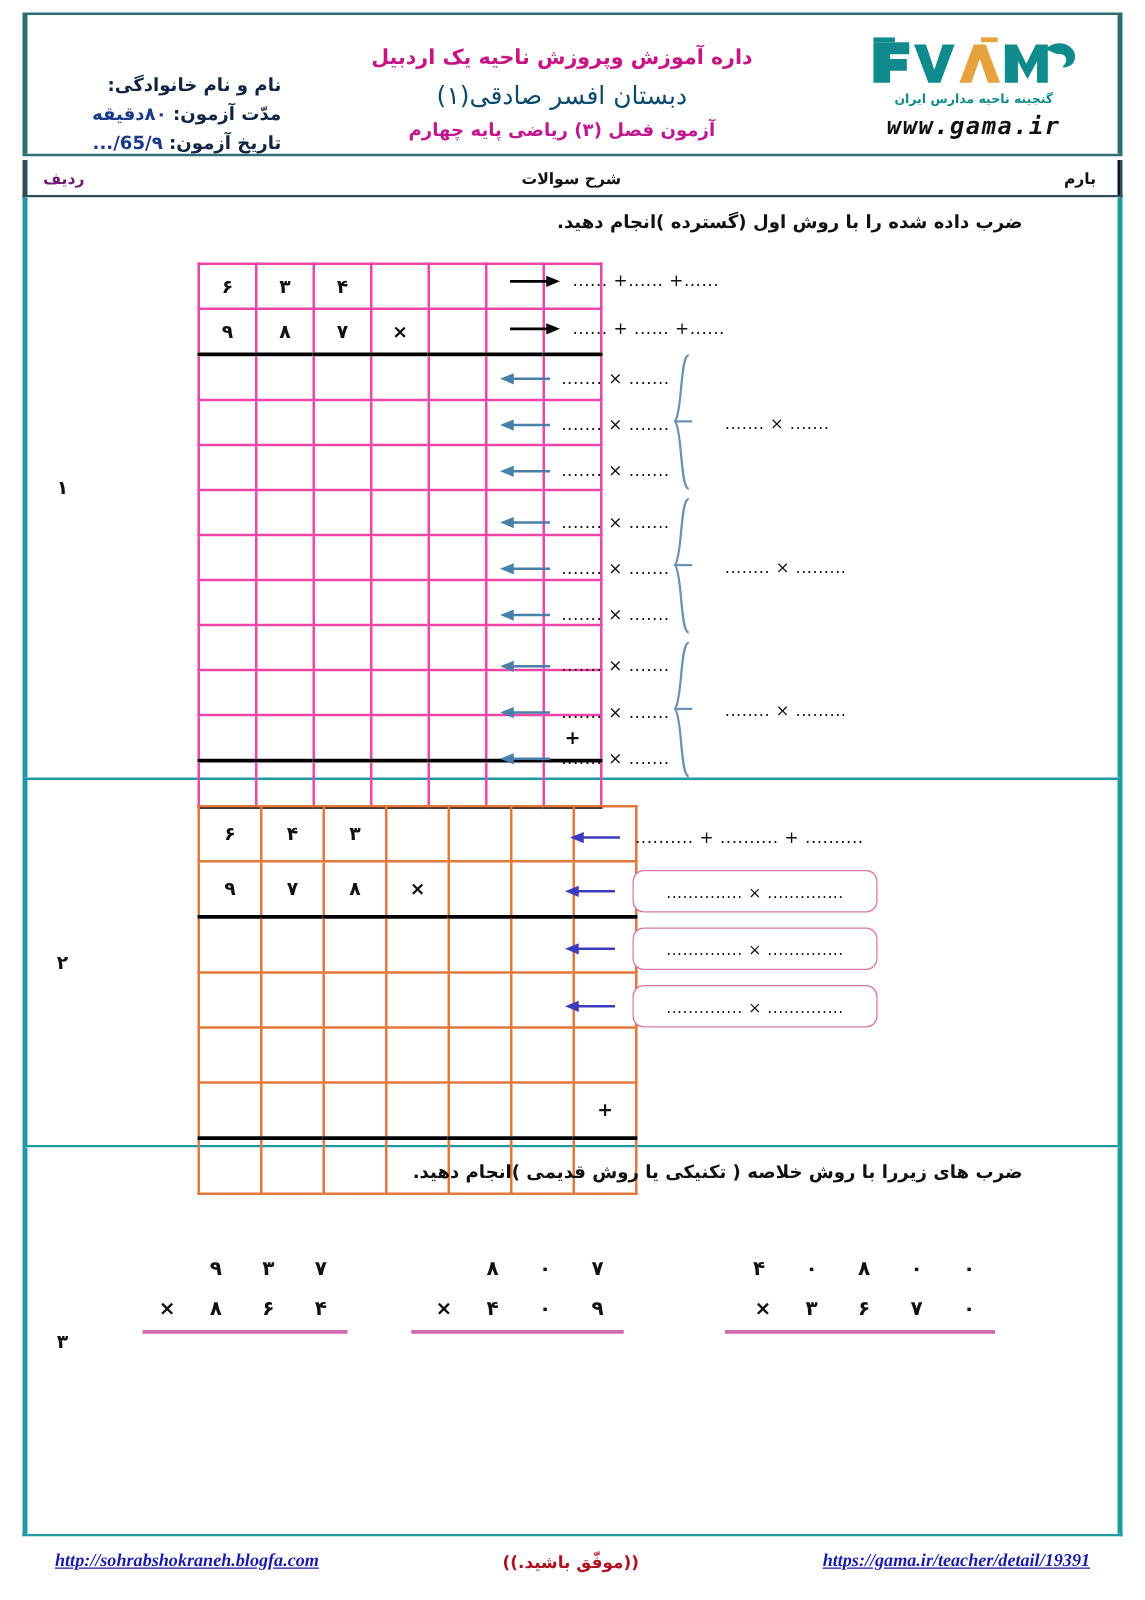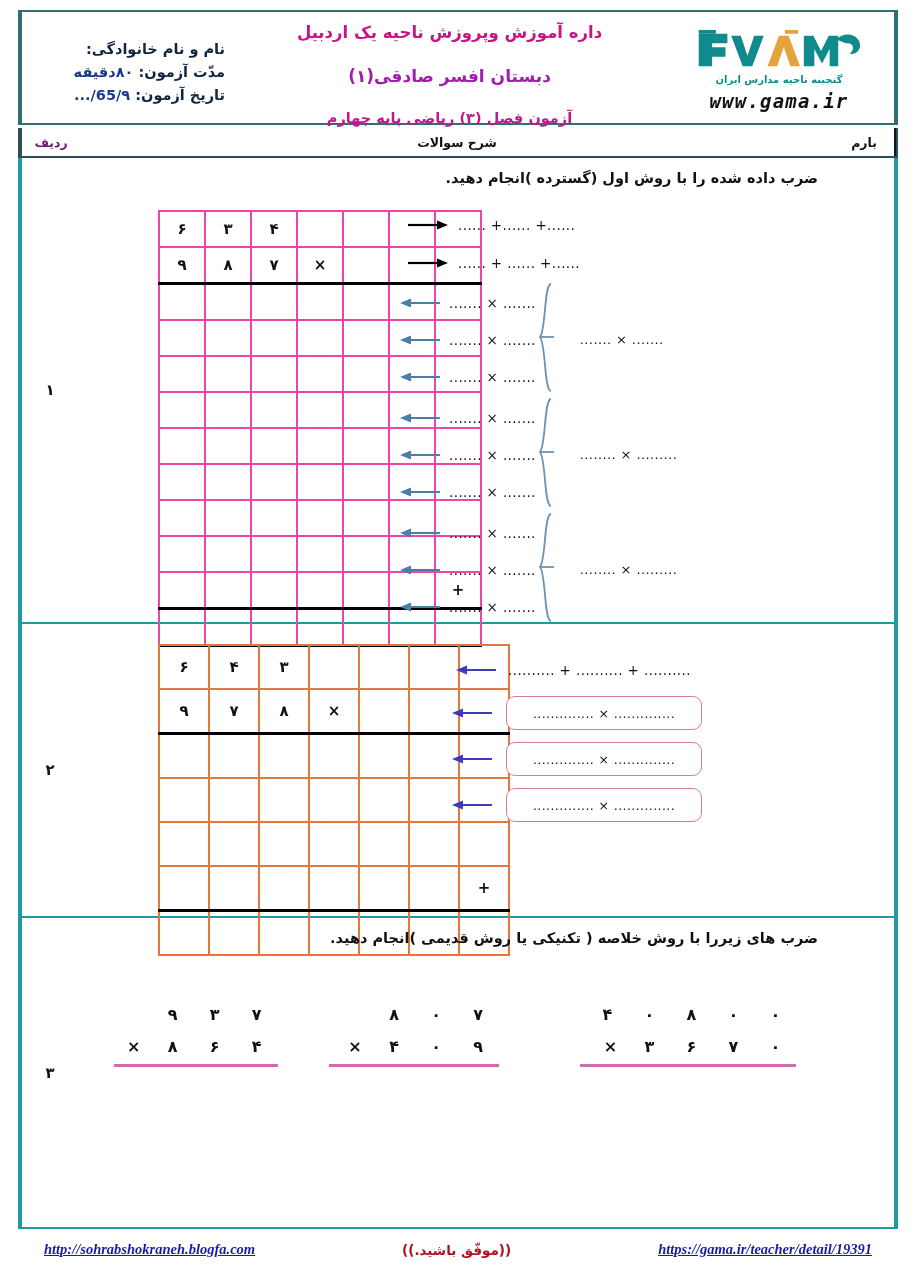--- a/index.html
+++ b/index.html
@@ -38,52 +38,52 @@
     box-sizing: border-box;
     background: #fff;
   }
   .hdr-right {
     width: 215px;
     border-left: 2px solid #2e6f74;
     box-sizing: border-box;
     padding: 8px 10px 0 6px;
     display: flex;
     flex-direction: column;
-    justify-content: center;
+    justify-content: flex-end;
     gap: 7px;
   }
   .hdr-line {
     font-size: 14.5px;
     font-weight: bold;
     color: #10253f;
     text-align: right;
     white-space: nowrap;
     letter-spacing: -0.2px;
   }
   .hdr-line .val { color: #1b3a8c; }
 
   .hdr-center {
     flex: 1;
     display: flex;
     flex-direction: column;
     align-items: center;
     justify-content: center;
-    gap: 24px;
+    gap: 9px;
     padding-top: 14px;
   }
   .hdr-title1 {
     font-size: 16.5px;
     font-weight: bold;
     color: #c71585;
     white-space: nowrap;
   }
   .hdr-title2 {
-    font-size: 17px;
-    font-weight: bold;
-    color: #a21caf;
+    font-size: 20px;
+    font-weight: normal;
+    color: #0c4a6e;
     white-space: nowrap;
   }
   .hdr-title3 {
     font-size: 14.5px;
     font-weight: bold;
     color: #c2188f;
     white-space: nowrap;
   }
 
   .hdr-left {

